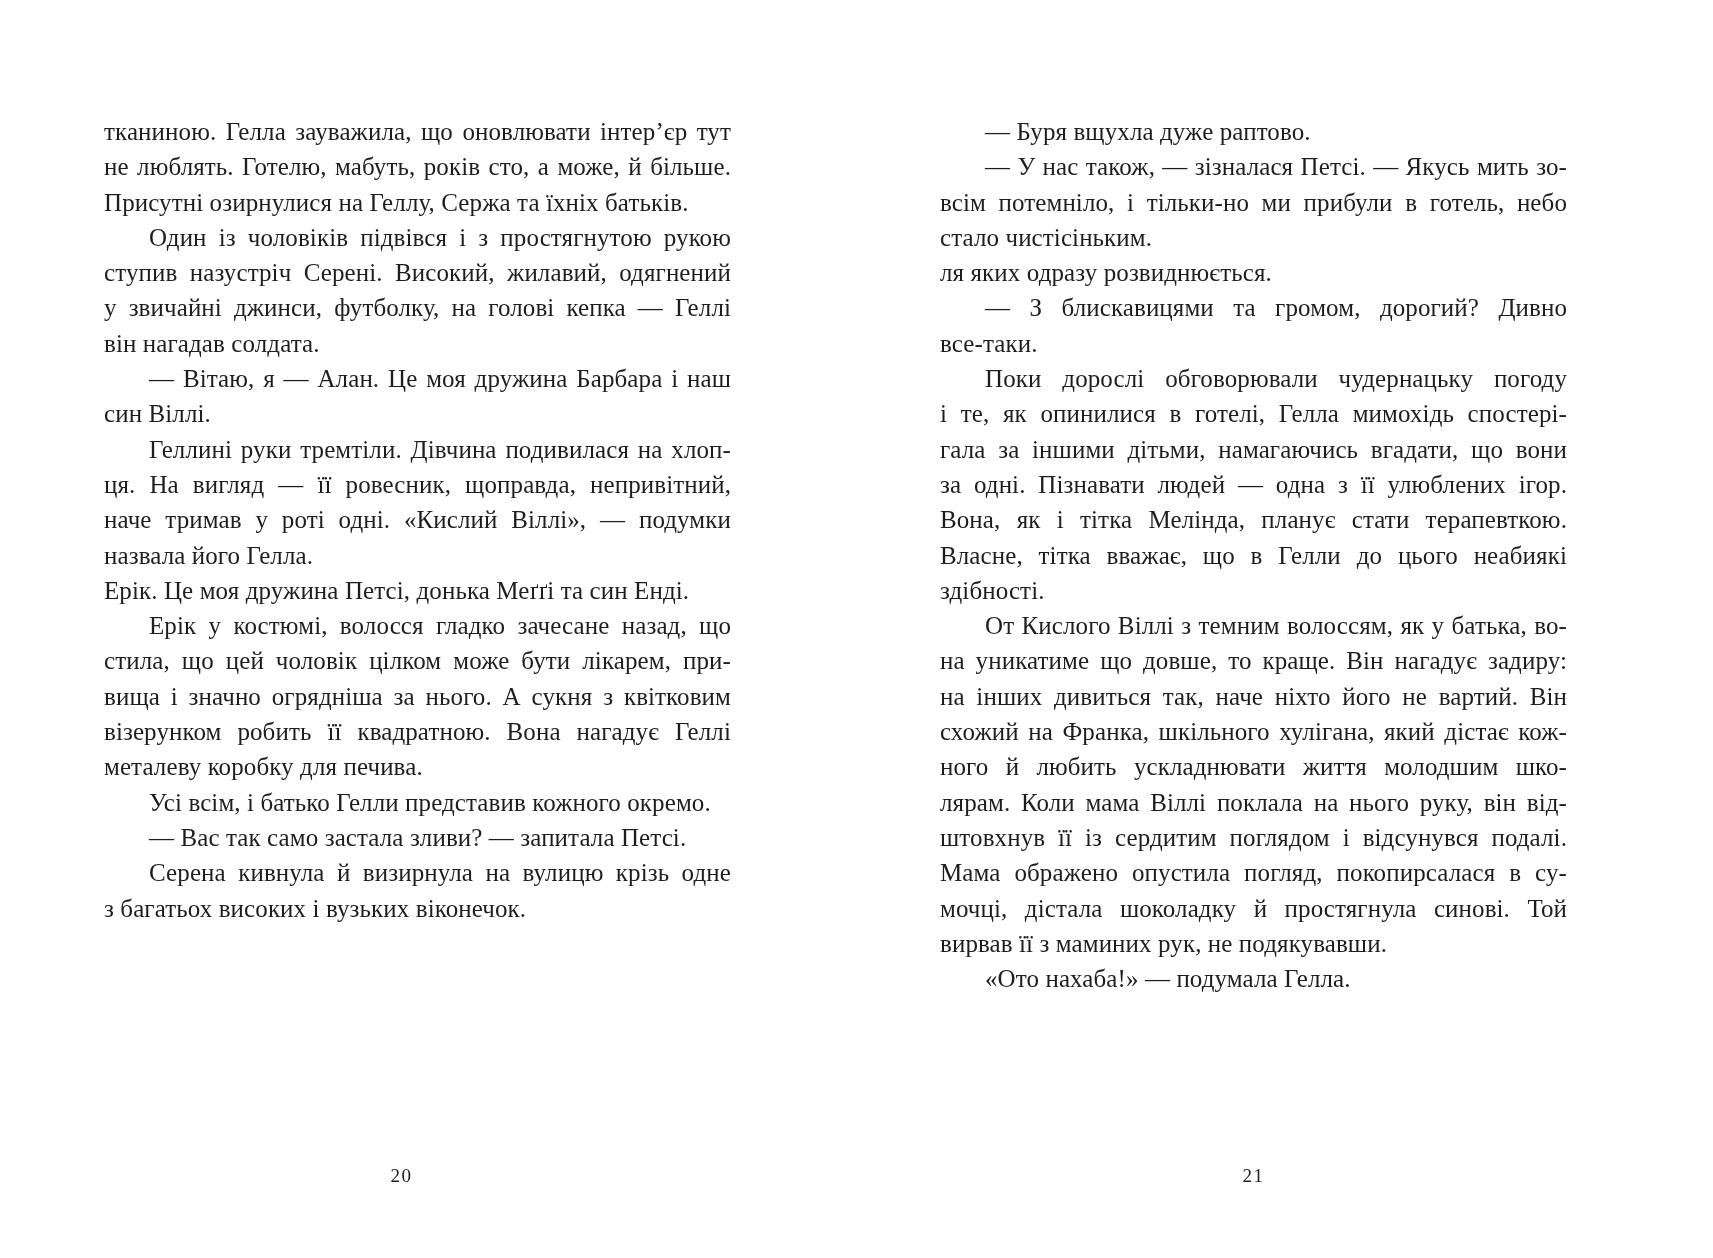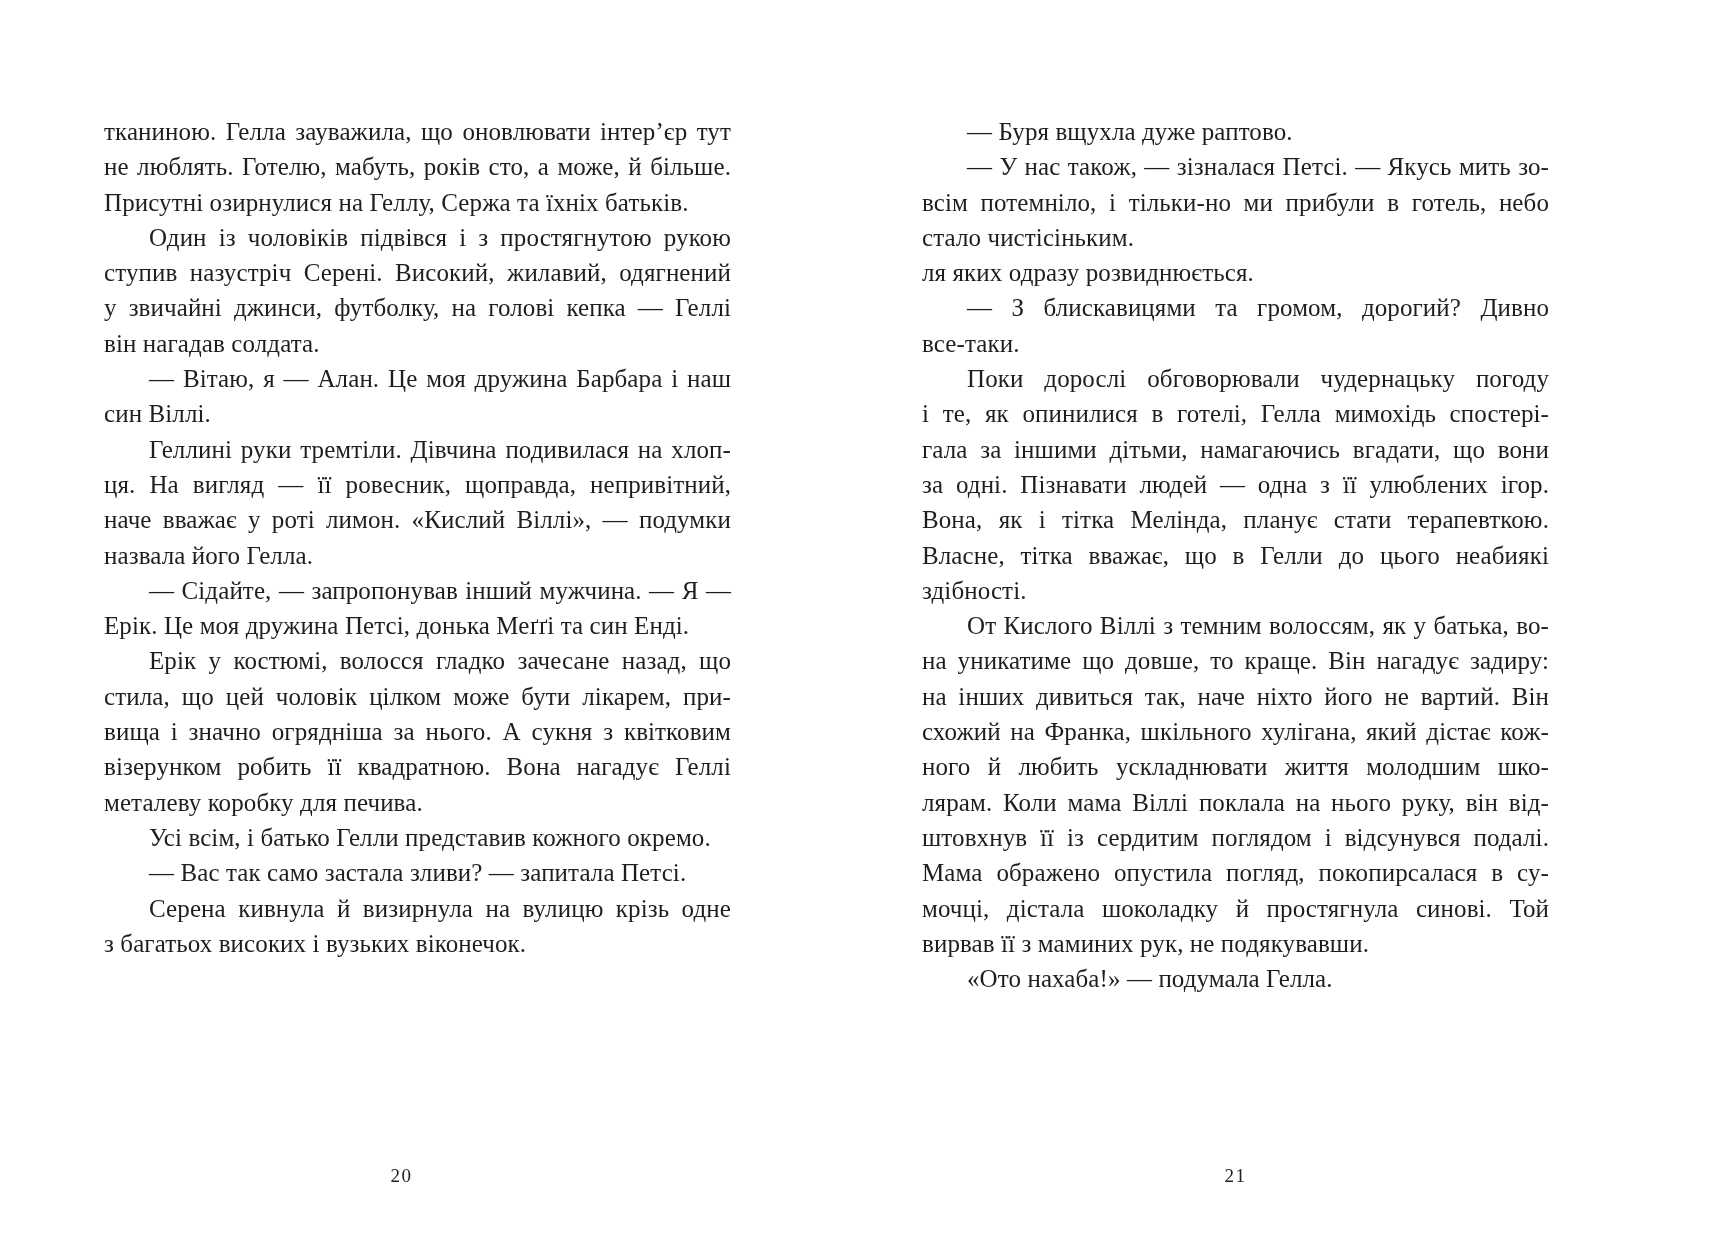--- a/index.html
+++ b/index.html
@@ -15,21 +15,21 @@
     color: #1e1e1e;
     overflow: hidden;
   }
   .spread {
     position: absolute;
     inset: 0;
     background: #ffffff;
   }
   .page { position: absolute; top: 0; width: 856px; height: 1258px; }
   .page-left  { left: 0; }
-  .page-right { left: 816px; }
+  .page-right { left: 834px; }
   .text-block {
     position: absolute;
     top: 114px;
     width: 627px;
     font-size: 25px;
     line-height: 35.3px;
     letter-spacing: 0.1px;
   }
   .page-left  .text-block { left: 104px; }
   .page-right .text-block { left: 106px; }
@@ -64,23 +64,22 @@
         <div class="line">не люблять. Готелю, мабуть, років сто, а може, й більше.</div>
         <div class="line last">Присутні озирнулися на Геллу, Сержа та їхніх батьків.</div>
         <div class="line indent">Один із чоловіків підвівся і з простягнутою рукою</div>
         <div class="line">ступив назустріч Серені. Високий, жилавий, одягнений</div>
         <div class="line">у звичайні джинси, футболку, на голові кепка — Геллі</div>
         <div class="line last">він нагадав солдата.</div>
         <div class="line indent">— Вітаю, я — Алан. Це моя дружина Барбара і наш</div>
         <div class="line last">син Віллі.</div>
         <div class="line indent">Геллині руки тремтіли. Дівчина подивилася на хлоп-</div>
         <div class="line">ця. На вигляд — її ровесник, щоправда, непривітний,</div>
-        <div class="line">наче вважає у роті лимон. «Кислий Віллі», — подумки</div>
+        <div class="line">наче тримав у роті одні. «Кислий Віллі», — подумки</div>
         <div class="line last">назвала його Гелла.</div>
-        <div class="line indent">— Сідайте, — запропонував інший мужчина. — Я —</div>
         <div class="line last">Ерік. Це моя дружина Петсі, донька Меґґі та син Енді.</div>
         <div class="line indent">Ерік у костюмі, волосся гладко зачесане назад, що</div>
         <div class="line">стила, що цей чоловік цілком може бути лікарем, при-</div>
         <div class="line">вища і значно огрядніша за нього. А сукня з квітковим</div>
         <div class="line">візерунком робить її квадратною. Вона нагадує Геллі</div>
         <div class="line last">металеву коробку для печива.</div>
         <div class="line indent last">Усі всім, і батько Гелли представив кожного окремо.</div>
         <div class="line indent last">— Вас так само застала зливи? — запитала Петсі.</div>
         <div class="line indent">Серена кивнула й визирнула на вулицю крізь одне</div>
         <div class="line last">з багатьох високих і вузьких віконечок.</div>

